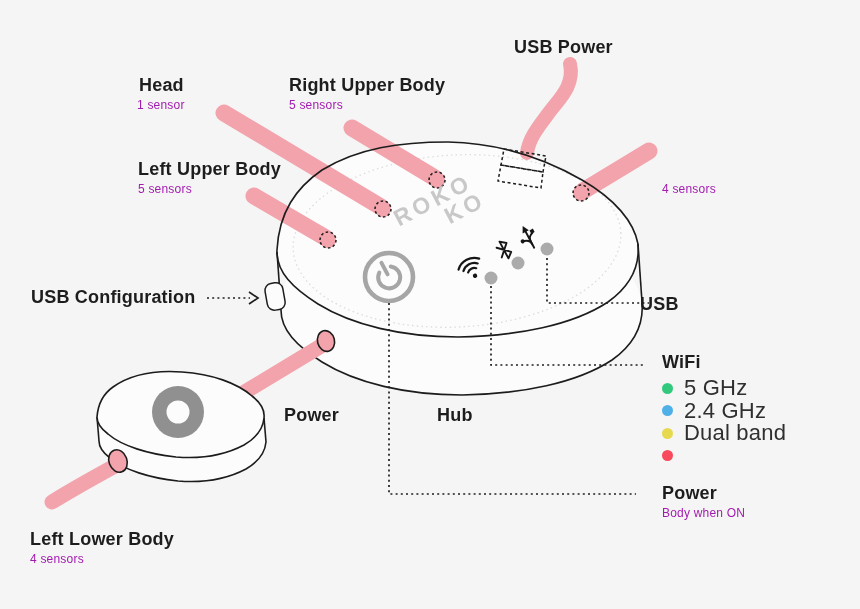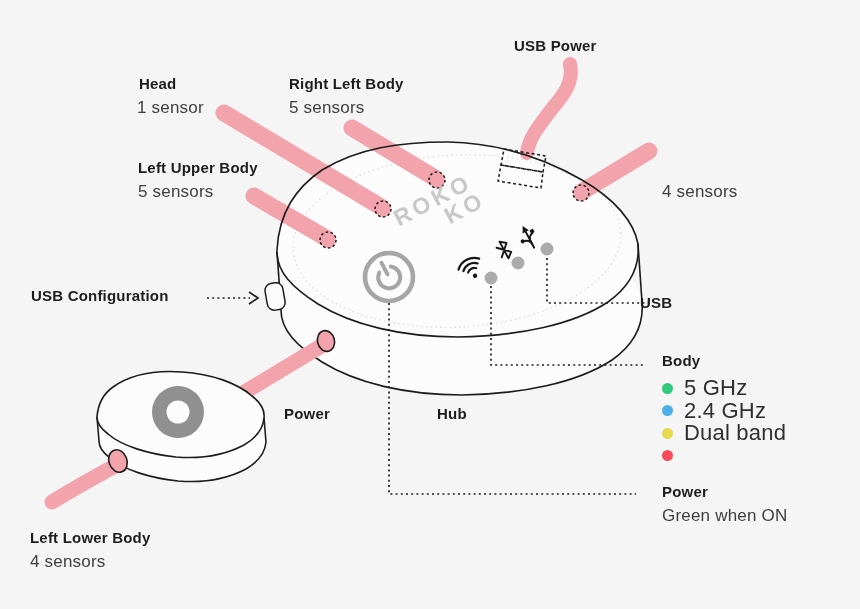--- a/index.html
+++ b/index.html
@@ -1,22 +1,22 @@
 <!DOCTYPE html>
 <html><head>
 <meta charset="utf-8">
 <style>
   html,body{margin:0;padding:0;}
   body{width:860px;height:609px;overflow:hidden;background:#f5f5f5;
        font-family:"Liberation Sans",sans-serif;}
   .stage{position:relative;width:860px;height:609px;background:#f5f5f5;}
   svg.art{position:absolute;left:0;top:0;}
-  .t{position:absolute;font-size:15px;line-height:1.22;font-weight:700;color:#1d1d1d;
+  .t{position:absolute;font-size:18px;line-height:1.22;font-weight:700;color:#1d1d1d;
      letter-spacing:.2px;white-space:nowrap;}
-  .s{position:absolute;font-size:17px;line-height:1.22;font-weight:400;color:#404040;
+  .s{position:absolute;font-size:12px;line-height:1.22;font-weight:400;color:#a21caf;
      letter-spacing:.2px;white-space:nowrap;}
   .logo{position:absolute;left:390px;top:210px;transform:rotate(-28deg);
         transform-origin:0 0;font-weight:800;font-size:23px;line-height:22px;
         letter-spacing:4px;color:#c8c8c8;white-space:nowrap;}
   .logo .l2{margin-left:46px;display:block;}
   .legend{position:absolute;left:662px;top:377px;}
   .lrow{display:flex;align-items:center;height:22.5px;}
   .dot{width:11px;height:11px;border-radius:50%;margin-right:11px;flex:0 0 auto;}
   .ltxt{font-size:22px;color:#2f2f2f;letter-spacing:.2px;white-space:nowrap;}
 </style>
@@ -137,54 +137,54 @@
   <path d="M 249,292 L 258,298 L 249,304" fill="none" stroke="#1f1f1f" stroke-width="1.7"></path>
 </svg>
 
 <div class="logo"><span>ROKO</span><span class="l2">KO</span></div>
 
 <div class="t" style="left:514px;top:37px">USB Power</div>
 
 <div class="t" style="left:139px;top:75px">Head</div>
 <div class="s" style="left:137px;top:98px">1 sensor</div>
 
-<div class="t" style="left:289px;top:75px">Right Left Body</div>
+<div class="t" style="left:289px;top:75px">Right Upper Body</div>
 <div class="s" style="left:289px;top:98px">5 sensors</div>
 
 <div class="t" style="left:138px;top:159px">Left Upper Body</div>
 <div class="s" style="left:138px;top:182px">5 sensors</div>
 
 <div class="s" style="left:662px;top:182px">4 sensors</div>
 
 <div class="t" style="left:31px;top:287px">USB Configuration</div>
 
 <div class="t" style="left:640px;top:294px">USB</div>
 
 <div class="t" style="left:284px;top:405px">Power</div>
 <div class="t" style="left:437px;top:405px">Hub</div>
 
-<div class="t" style="left:662px;top:352px">Body</div>
+<div class="t" style="left:662px;top:352px">WiFi</div>
 
 <div class="legend">
   <div class="lrow">
     <span class="dot" style="background-color: rgb(51, 201, 125);"></span>
     <span class="ltxt">5 GHz</span>
   </div>
   <div class="lrow">
     <span class="dot" style="background-color: rgb(79, 176, 232);"></span>
     <span class="ltxt">2.4 GHz</span>
   </div>
   <div class="lrow">
     <span class="dot" style="background-color: rgb(230, 217, 78);"></span>
     <span class="ltxt">Dual band</span>
   </div>
   <div class="lrow">
     <span class="dot" style="background-color: rgb(249, 73, 92);"></span>
   </div>
 </div>
 
 <div class="t" style="left:662px;top:483px">Power</div>
-<div class="s" style="left:662px;top:506px">Green when ON</div>
+<div class="s" style="left:662px;top:506px">Body when ON</div>
 
 <div class="t" style="left:30px;top:529px">Left Lower Body</div>
 <div class="s" style="left:30px;top:552px">4 sensors</div>
 
 </div>
 
 </body></html>

